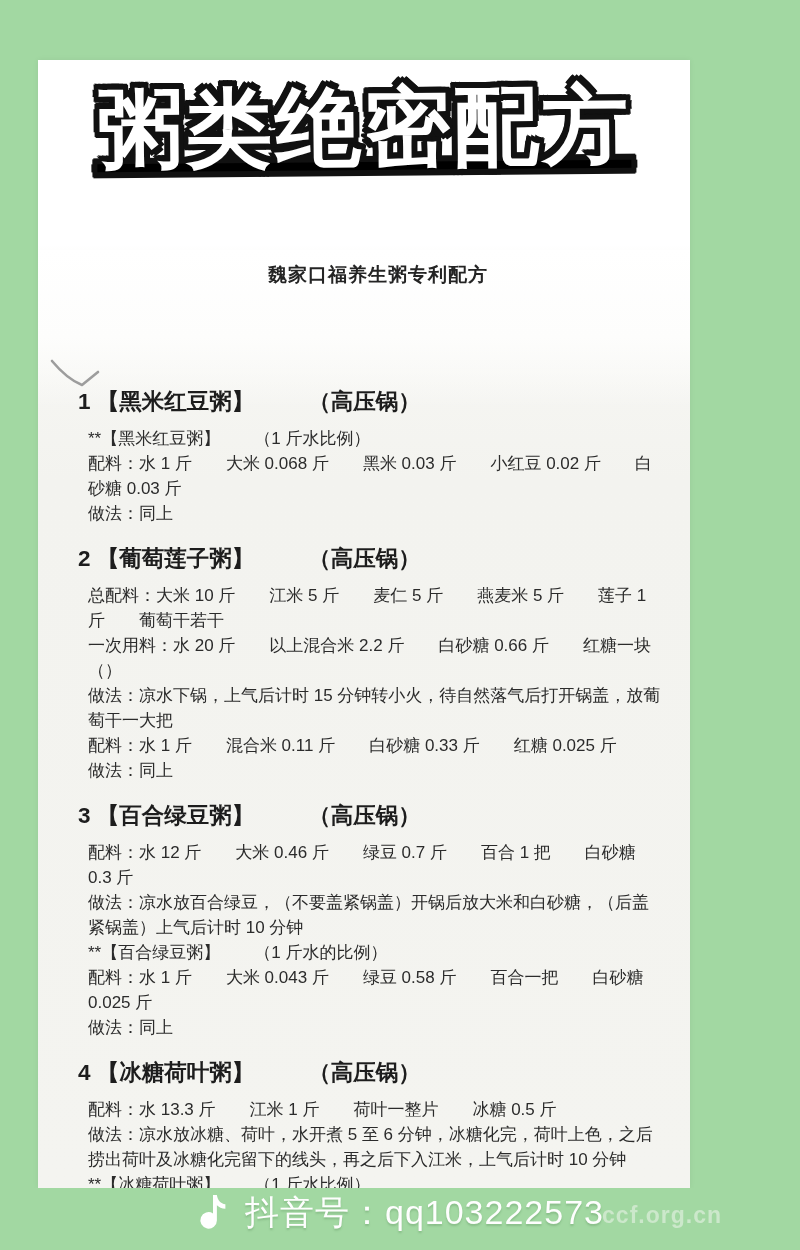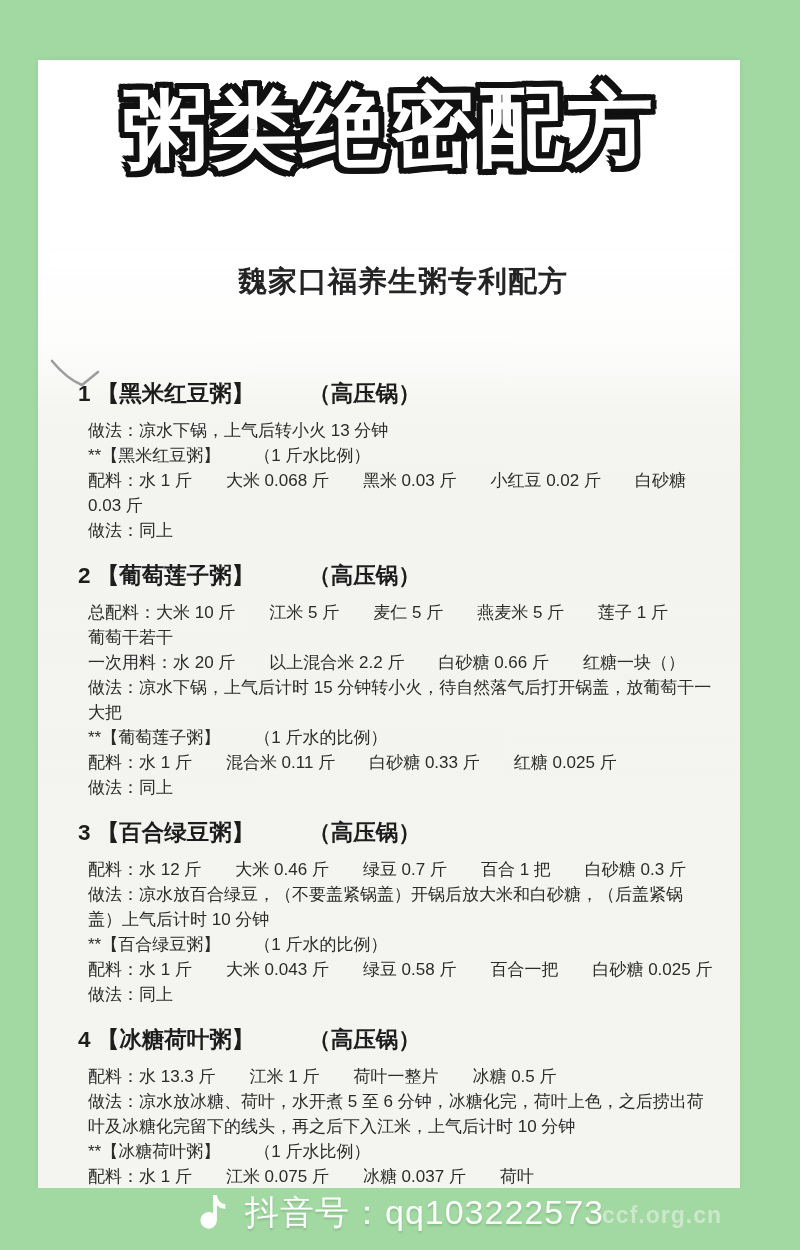--- a/index.html
+++ b/index.html
@@ -6,23 +6,24 @@
   body{
     width:800px;height:1250px;
     background:#a2d8a2;
     font-family:"Liberation Sans","DejaVu Sans",sans-serif;
     position:relative;overflow:hidden;
   }
   .stage{position:absolute;inset:0;}
 
   
   .paper{
-    position:absolute;left:38px;top:60px;width:702px;height:1128px;
+    position:absolute;left:38px;top:60px;width:652px;height:1128px;
     background:linear-gradient(#ffffff 0px,#ffffff 185px,#f8f8f5 215px,#f3f3ef 420px,#f4f4f0 100%);
     box-shadow:0 0 6px rgba(0,0,0,0.06);
+    text-decoration:underline;
   }
 
   
   .big-title{
     margin:0;padding-top:10px;
     text-align:center;
     font-size:86px;font-weight:900;letter-spacing:3px;
     color:#ffffff;
     text-shadow:
       -5px -5px 0 #111,5px -5px 0 #111,-5px 5px 0 #111,5px 5px 0 #111,
@@ -32,31 +33,31 @@
   }
 
   
   .header-band{
     position:absolute;left:0;right:0;top:190px;height:158px;
     background:linear-gradient(#ffffff 0%,#fdfdfc 55%,rgba(253,253,251,0) 100%);
   }
   .doc-header{
     margin:0;padding-top:12px;
     text-align:center;
-    font-size:29px;font-weight:bold;color:#242424;letter-spacing:1px;padding-left:28px;
+    font-size:19px;font-weight:bold;color:#242424;letter-spacing:1px;padding-left:28px;
   }
 
   
   .check-mark{position:absolute;left:6px;top:295px;}
 
   
   .recipes{position:absolute;left:40px;right:26px;top:310px;color:#272727;}
   .recipe{margin-bottom:17px;}
   .recipe-title{
-    margin:8px 0 9px 0;
+    margin:16px 0 9px 0;
     font-size:22.5px;font-weight:bold;color:#1d1d1d;
     white-space:pre-wrap;
   }
   .recipe-title .pot{margin-left:54px;}
   .recipe-line{
     margin:0 0 0 10px;
     font-size:17px;line-height:25px;color:#2b2b2b;
     white-space:pre-wrap;
   }
 
@@ -97,32 +98,30 @@
     <div class="check-mark">
       <svg width="62" height="40" viewBox="0 0 62 40">
         <path d="M8 6 C 18 18, 28 26, 38 30 L 54 17" fill="none" stroke="#9d9d9d" stroke-width="2.6" stroke-linecap="round" stroke-linejoin="round"></path>
       </svg>
     </div>
 
     <div class="recipes">
 
       <section class="recipe">
         <h3 class="recipe-title"><span>1</span> <span>【黑米红豆粥】</span><span class="pot">（高压锅）</span></h3>
-        <p class="recipe-line">做法：凉水下锅，上气后转小火 13 分钟</p>
         <p class="recipe-line">**【黑米红豆粥】　　（1 斤水比例）</p>
         <p class="recipe-line">配料：水 1 斤　　大米 0.068 斤　　黑米 0.03 斤　　小红豆 0.02 斤　　白砂糖 0.03 斤</p>
         <p class="recipe-line">做法：同上</p>
       </section>
 
       <section class="recipe">
         <h3 class="recipe-title"><span>2</span> <span>【葡萄莲子粥】</span><span class="pot">（高压锅）</span></h3>
         <p class="recipe-line">总配料：大米 10 斤　　江米 5 斤　　麦仁 5 斤　　燕麦米 5 斤　　莲子 1 斤　　葡萄干若干</p>
         <p class="recipe-line">一次用料：水 20 斤　　以上混合米 2.2 斤　　白砂糖 0.66 斤　　红糖一块（）</p>
         <p class="recipe-line">做法：凉水下锅，上气后计时 15 分钟转小火，待自然落气后打开锅盖，放葡萄干一大把</p>
-        <p class="recipe-line">**【葡萄莲子粥】　　（1 斤水的比例）</p>
         <p class="recipe-line">配料：水 1 斤　　混合米 0.11 斤　　白砂糖 0.33 斤　　红糖 0.025 斤</p>
         <p class="recipe-line">做法：同上</p>
       </section>
 
       <section class="recipe">
         <h3 class="recipe-title"><span>3</span> <span>【百合绿豆粥】</span><span class="pot">（高压锅）</span></h3>
         <p class="recipe-line">配料：水 12 斤　　大米 0.46 斤　　绿豆 0.7 斤　　百合 1 把　　白砂糖 0.3 斤</p>
         <p class="recipe-line">做法：凉水放百合绿豆，（不要盖紧锅盖）开锅后放大米和白砂糖，（后盖紧锅盖）上气后计时 10 分钟</p>
         <p class="recipe-line">**【百合绿豆粥】　　（1 斤水的比例）</p>
         <p class="recipe-line">配料：水 1 斤　　大米 0.043 斤　　绿豆 0.58 斤　　百合一把　　白砂糖 0.025 斤</p>

